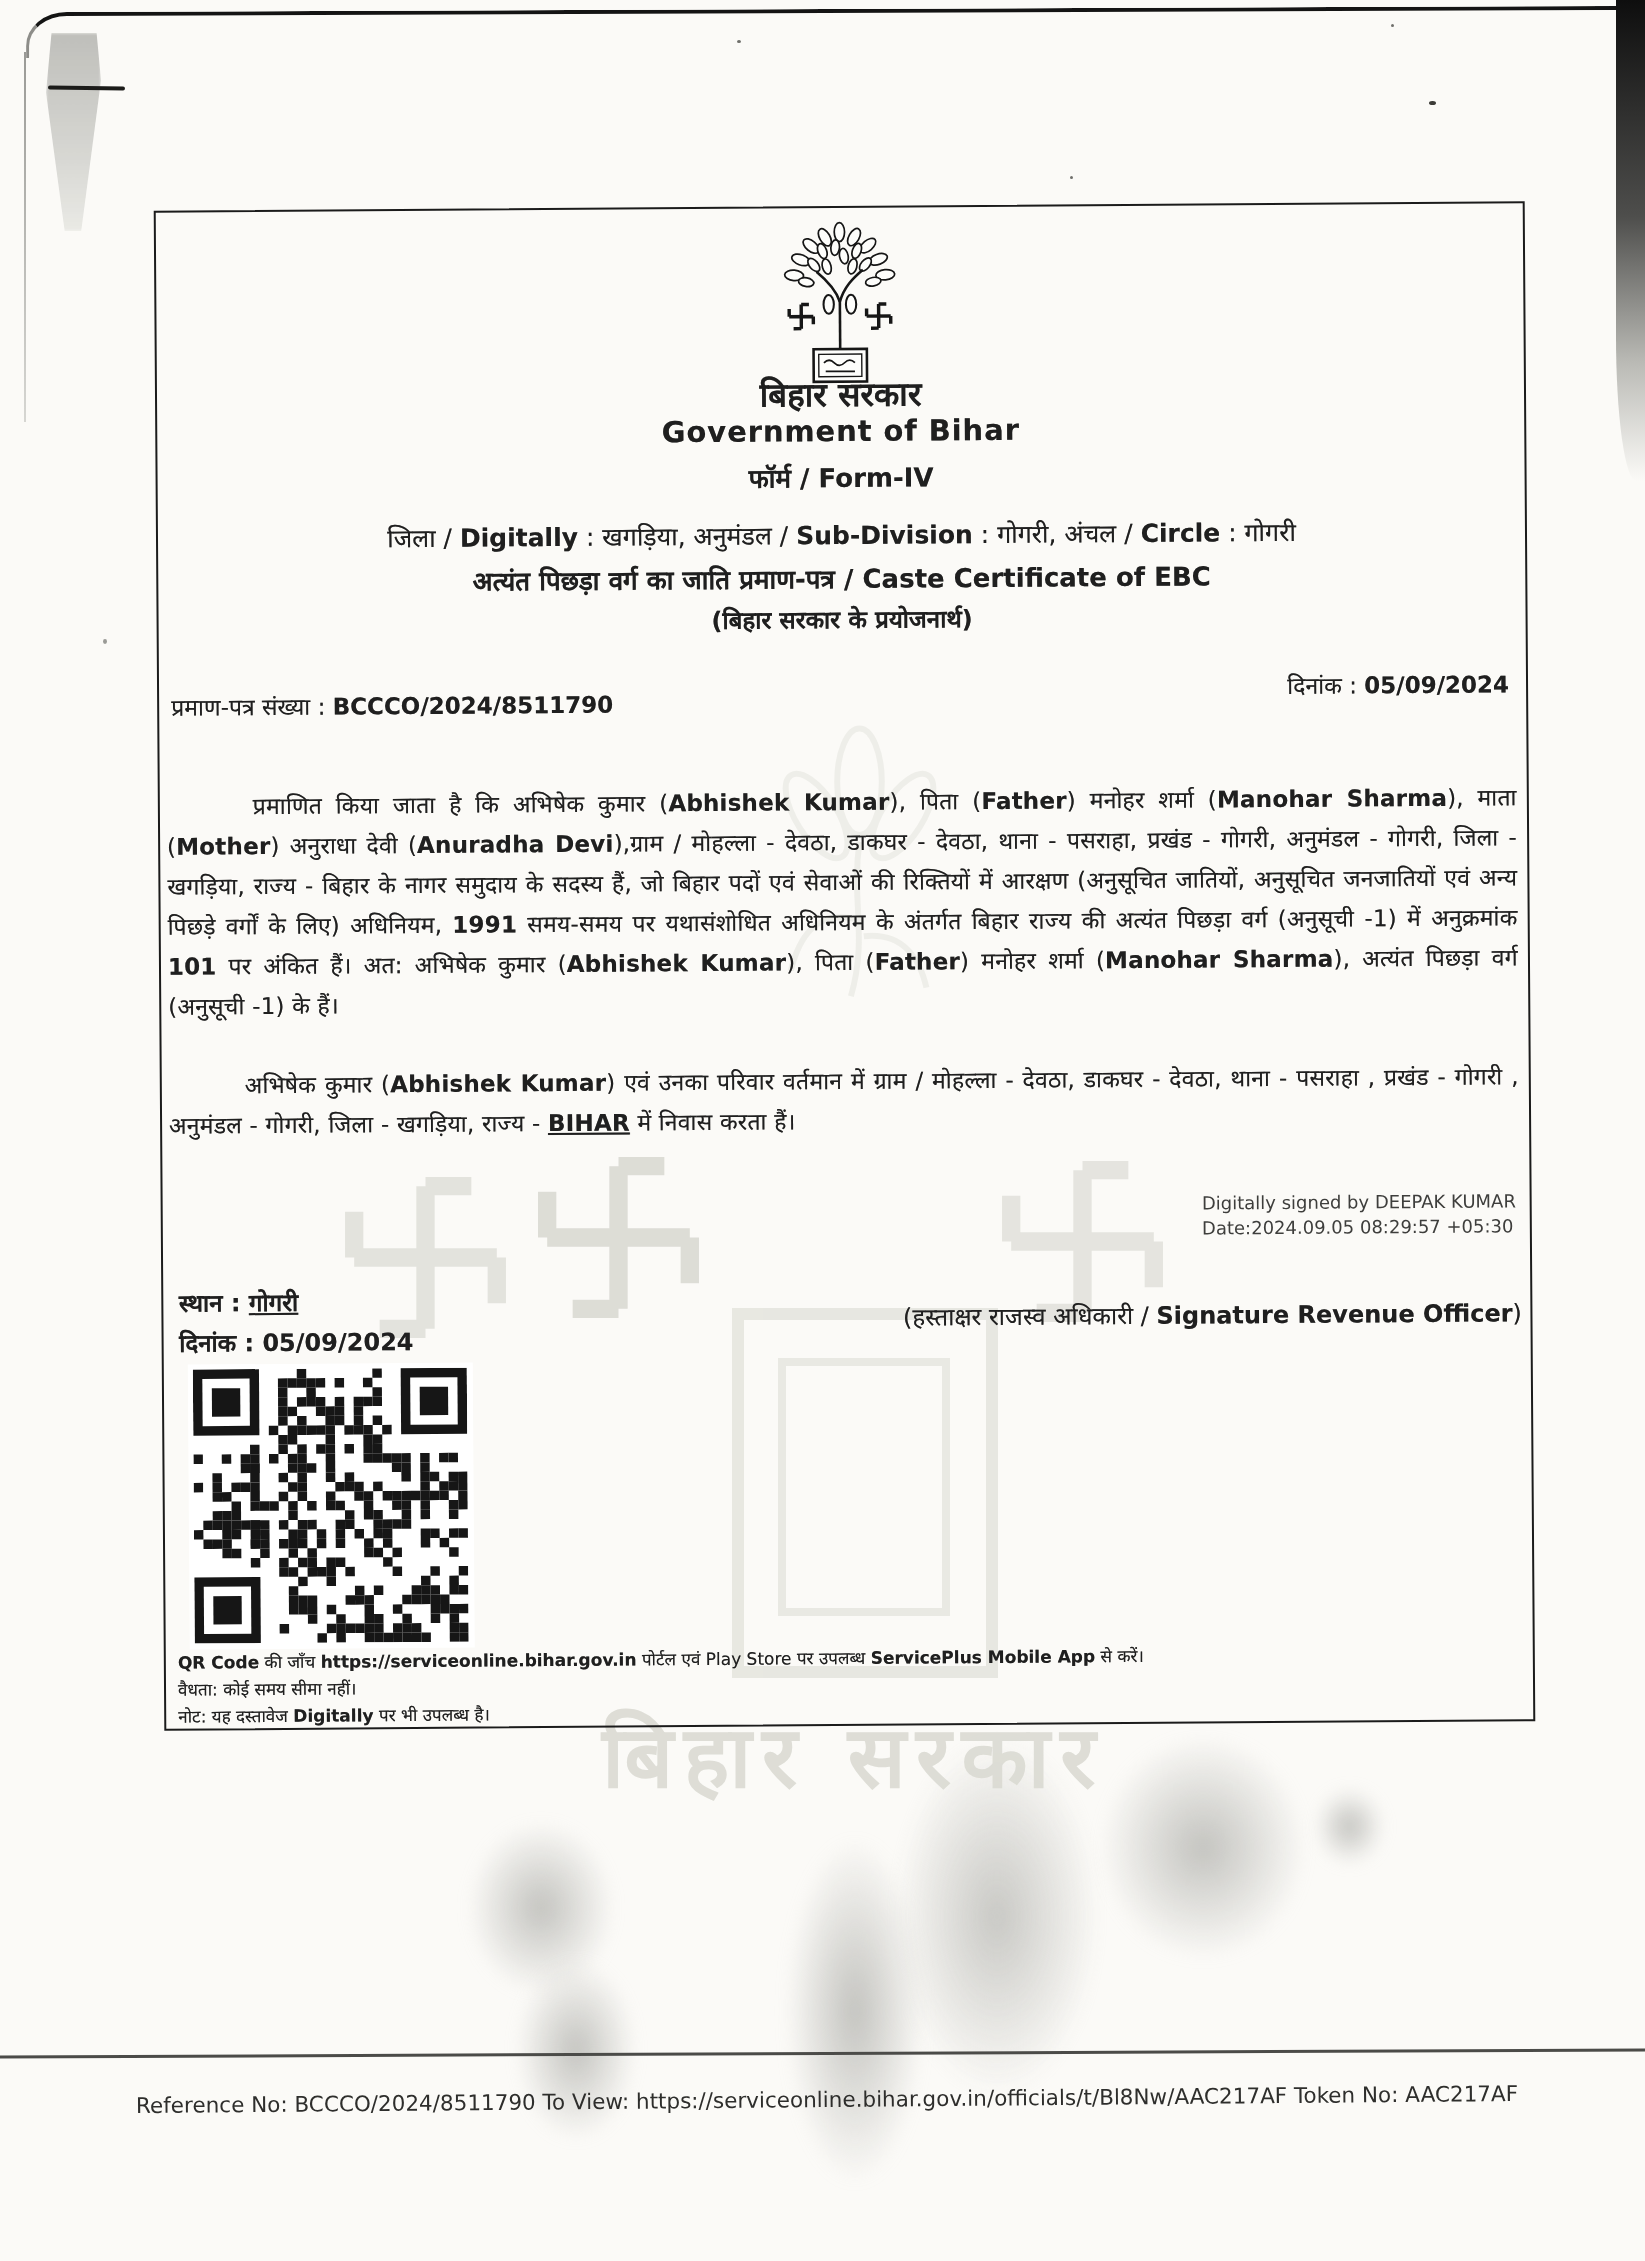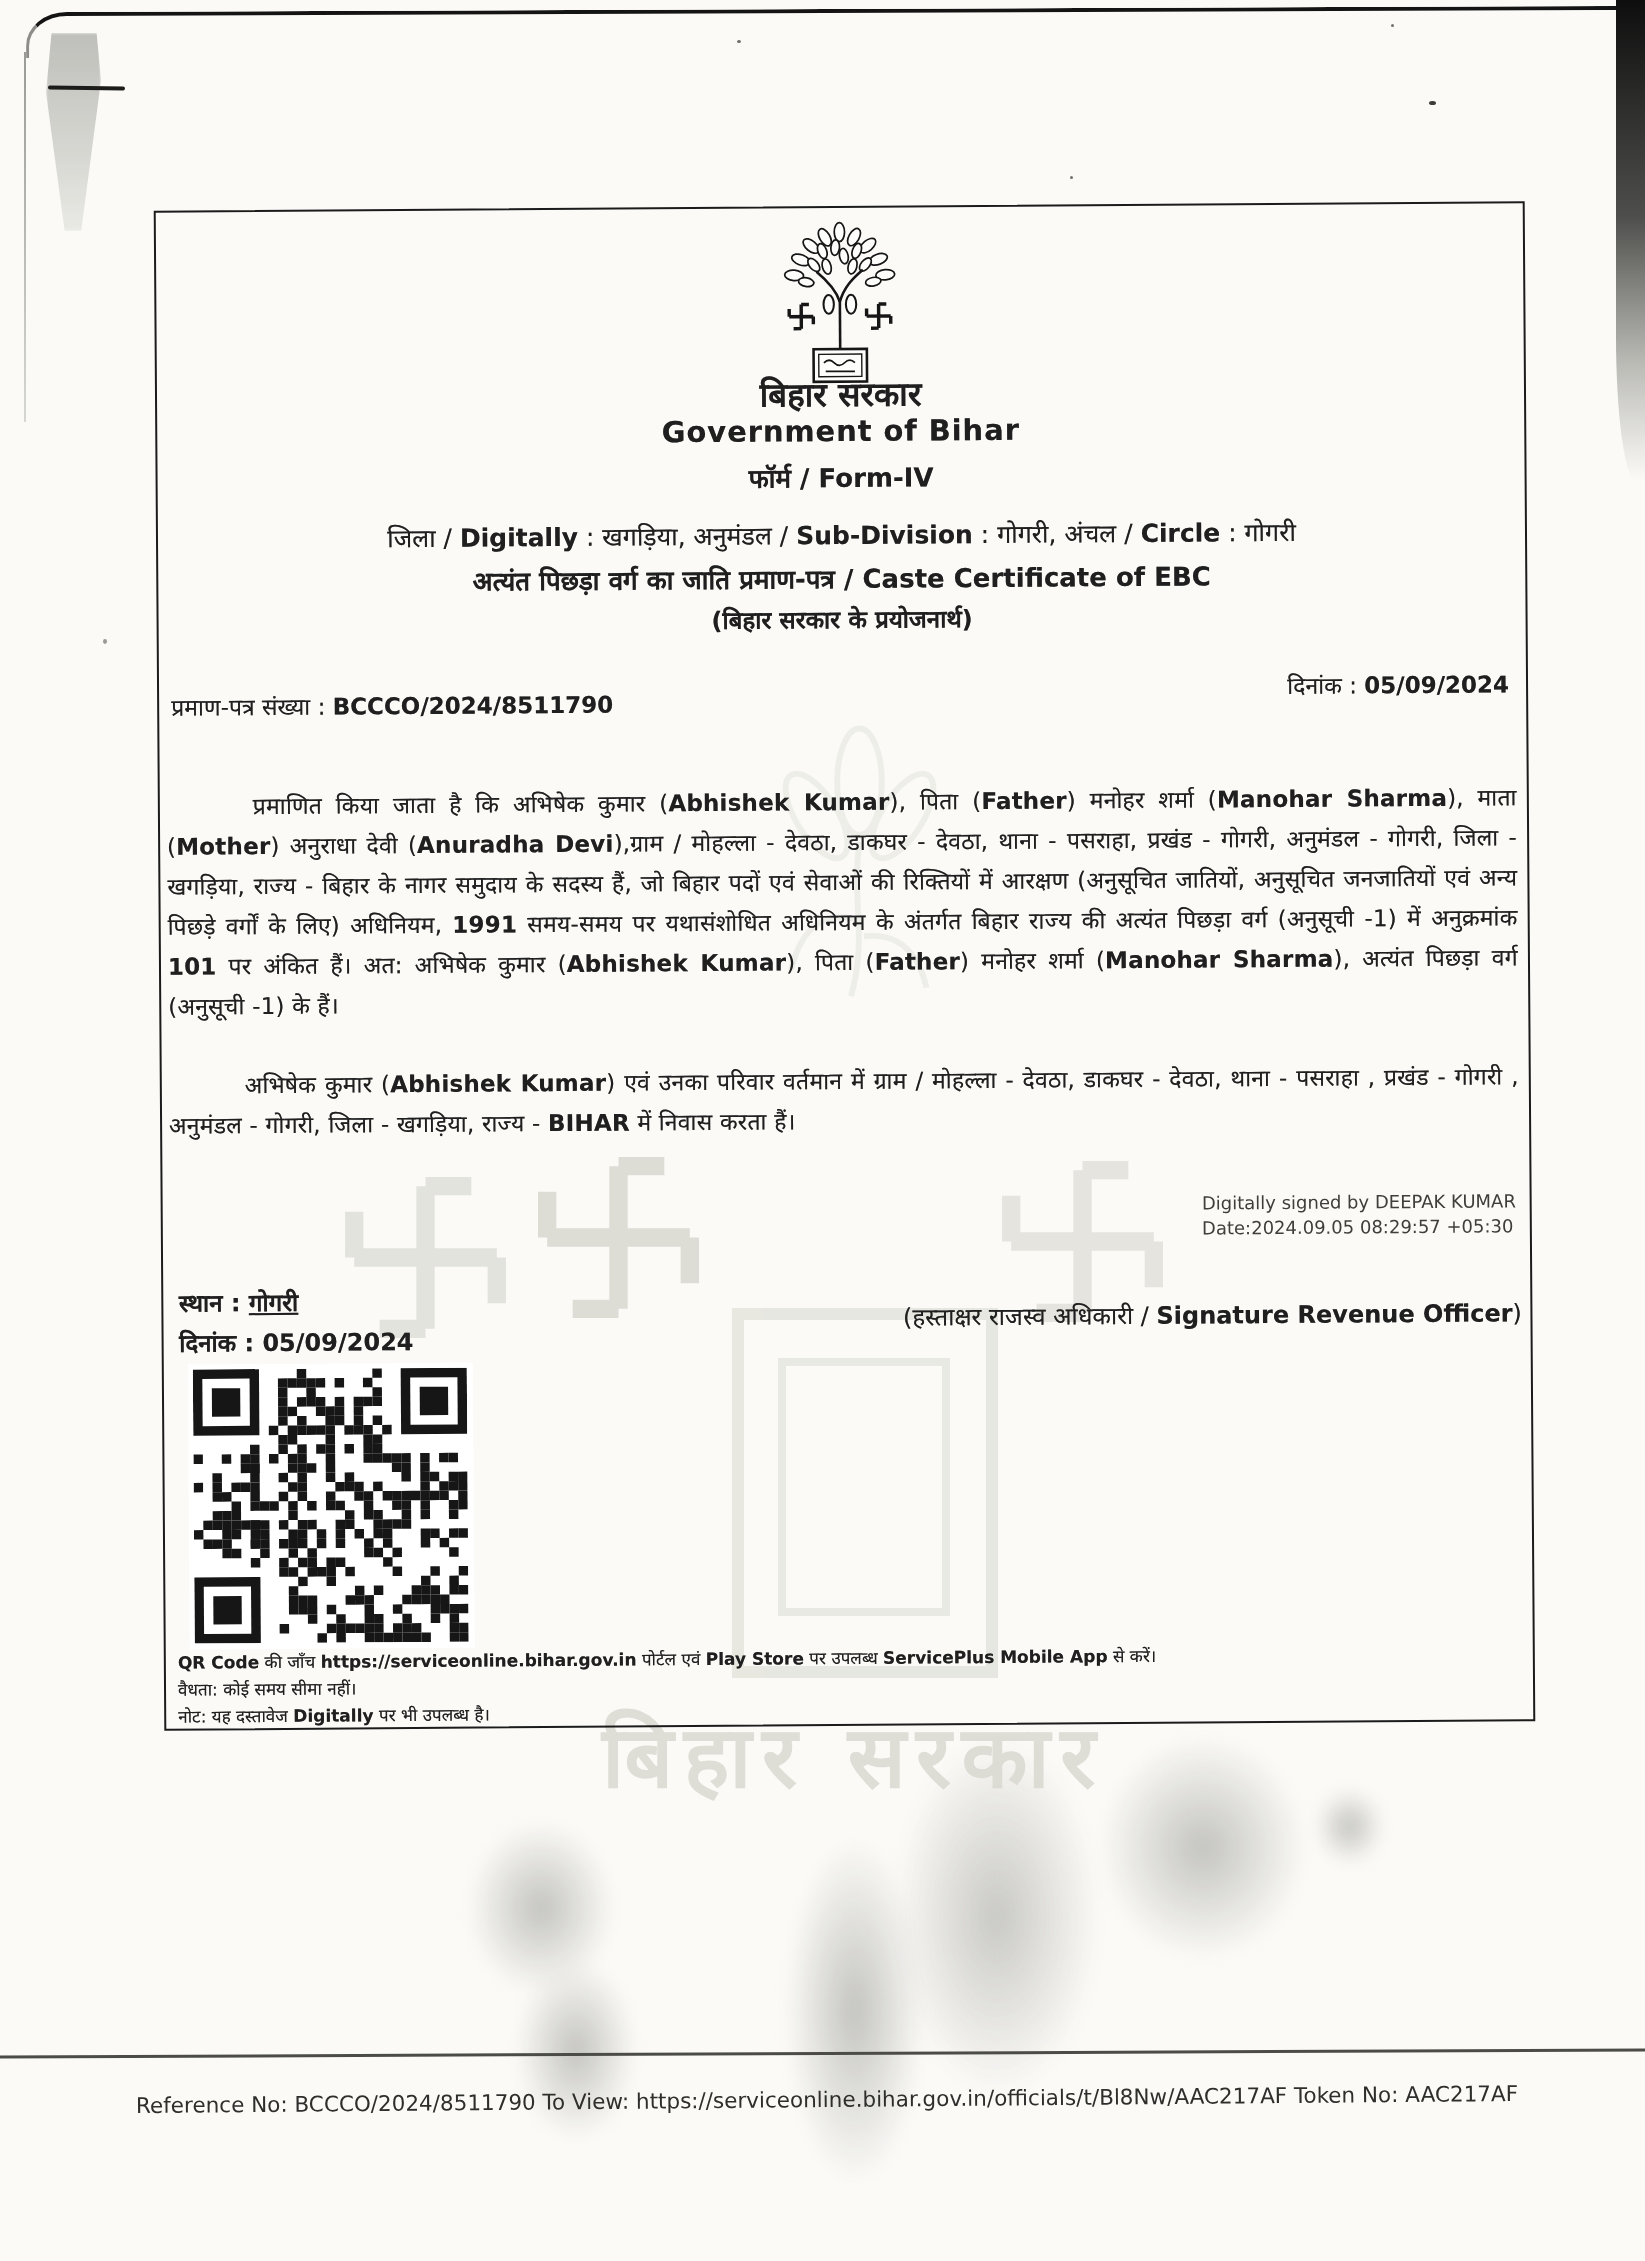--- a/index.html
+++ b/index.html
@@ -161,21 +161,21 @@
   <div class="center form-line ink">फॉर्म / Form-IV</div>
 
   <div class="center district-line ink"><span>जिला / </span><span style="font-weight: bold;">Digitally</span><span> : खगड़िया, अनुमंडल / </span><span style="font-weight: bold;">Sub-Division</span><span> : गोगरी, अंचल / </span><span style="font-weight: bold;">Circle</span><span> : गोगरी</span></div>
   <div class="center title-line ink">अत्यंत पिछड़ा वर्ग का जाति प्रमाण-पत्र / Caste Certificate of EBC</div>
   <div class="center purpose-line ink">(बिहार सरकार के प्रयोजनार्थ)</div>
 
   <div class="cert-no ink"><span>प्रमाण-पत्र संख्या : </span><span style="font-weight: bold;">BCCCO/2024/8511790</span></div>
   <div class="cert-date ink"><span>दिनांक : </span><span style="font-weight: bold;">05/09/2024</span></div>
 
   <div class="para para1 ink"><span>प्रमाणित किया जाता है कि अभिषेक कुमार (</span><span style="font-weight: bold;">Abhishek Kumar</span><span>), पिता (</span><span style="font-weight: bold;">Father</span><span>) मनोहर शर्मा (</span><span style="font-weight: bold;">Manohar Sharma</span><span>), माता (</span><span style="font-weight: bold;">Mother</span><span>) अनुराधा देवी (</span><span style="font-weight: bold;">Anuradha Devi</span><span>),ग्राम / मोहल्ला - देवठा, डाकघर - देवठा, थाना - पसराहा, प्रखंड - गोगरी, अनुमंडल - गोगरी, जिला - खगड़िया, राज्य - बिहार के नागर समुदाय के सदस्य हैं, जो बिहार पदों एवं सेवाओं की रिक्तियों में आरक्षण (अनुसूचित जातियों, अनुसूचित जनजातियों एवं अन्य पिछड़े वर्गों के लिए) अधिनियम, </span><span style="font-weight: bold;">1991</span><span> समय-समय पर यथासंशोधित अधिनियम के अंतर्गत बिहार राज्य की अत्यंत पिछड़ा वर्ग (अनुसूची -1) में अनुक्रमांक </span><span style="font-weight: bold;">101</span><span> पर अंकित हैं। अत: अभिषेक कुमार (</span><span style="font-weight: bold;">Abhishek Kumar</span><span>), पिता (</span><span style="font-weight: bold;">Father</span><span>) मनोहर शर्मा (</span><span style="font-weight: bold;">Manohar Sharma</span><span>), अत्यंत पिछड़ा वर्ग (अनुसूची -1) के हैं।</span></div>
-  <div class="para para2 ink"><span>अभिषेक कुमार (</span><span style="font-weight: bold;">Abhishek Kumar</span><span>) एवं उनका परिवार वर्तमान में ग्राम / मोहल्ला - देवठा, डाकघर - देवठा, थाना - पसराहा , प्रखंड - गोगरी , अनुमंडल - गोगरी, जिला - खगड़िया, राज्य - </span><span style="font-weight: bold;">BIHAR</span><span> में निवास करता हैं।</span></div>
+  <div class="para para2 ink"><span>अभिषेक कुमार (</span><span style="font-weight: bold;">Abhishek Kumar</span><span>) एवं उनका परिवार वर्तमान में ग्राम / मोहल्ला - देवठा, डाकघर - देवठा, थाना - पसराहा , प्रखंड - गोगरी , अनुमंडल - गोगरी, जिला - खगड़िया, राज्य - </span><span style="font-weight: bold; text-decoration: underline;">BIHAR</span><span> में निवास करता हैं।</span></div>
 
   <div class="digital">
     <div>Digitally signed by DEEPAK KUMAR</div>
     <div>Date:2024.09.05 08:29:57 +05:30</div>
   </div>
 
   <div class="place-block ink">
     <div><span>स्थान : </span><span style="font-weight: bold; text-decoration: underline;">गोगरी</span></div>
     <div><span>दिनांक : </span><span style="font-weight: bold;">05/09/2024</span></div>
   </div>
@@ -471,21 +471,21 @@
         <rect x="66" y="154" width="11" height="11" fill="#161616"></rect>
         <rect x="176" y="66" width="11" height="11" fill="#161616"></rect>
         <rect x="66" y="176" width="11" height="11" fill="#161616"></rect>
         <rect x="198" y="66" width="11" height="11" fill="#161616"></rect>
         <rect x="66" y="198" width="11" height="11" fill="#161616"></rect>
         <rect x="220" y="66" width="11" height="11" fill="#161616"></rect>
         <rect x="66" y="220" width="11" height="11" fill="#161616"></rect>
       </svg></div>
 
   <div class="notes ink">
-    <div><span style="font-weight: bold; text-align: center;">QR Code</span><span> की जाँच </span><span style="font-weight: bold;">https://serviceonline.bihar.gov.in</span><span> पोर्टल एवं </span><span style="font-weight: bold; margin-top: 22px;">Play Store</span><span> पर उपलब्ध </span><span style="font-weight: bold;">ServicePlus Mobile App</span><span> से करें।</span></div>
+    <div><span style="font-weight: bold; text-align: center;">QR Code</span><span> की जाँच </span><span style="font-weight: bold;">https://serviceonline.bihar.gov.in</span><span> पोर्टल एवं </span><span style="font-weight: normal; margin-top: 22px;">Play Store</span><span> पर उपलब्ध </span><span style="font-weight: bold;">ServicePlus Mobile App</span><span> से करें।</span></div>
     <div><span>वैधता: कोई समय सीमा नहीं।</span></div>
     <div><span>नोट: यह दस्तावेज </span><span style="font-weight: bold;">Digitally</span><span> पर भी उपलब्ध है।</span></div>
   </div>
 </div>
 
 <div class="blob" style="left:468px;top:1822px;width:146px;height:172px;"></div>
 <div class="blob" style="left:516px;top:1960px;width:120px;height:180px;"></div>
 <div class="blob" style="left:786px;top:1839px;width:138px;height:344px;"></div>
 <div class="blob" style="left:894px;top:1736px;width:206px;height:361px;opacity:.9;"></div>
 <div class="blob" style="left:1100px;top:1736px;width:206px;height:223px;"></div>

